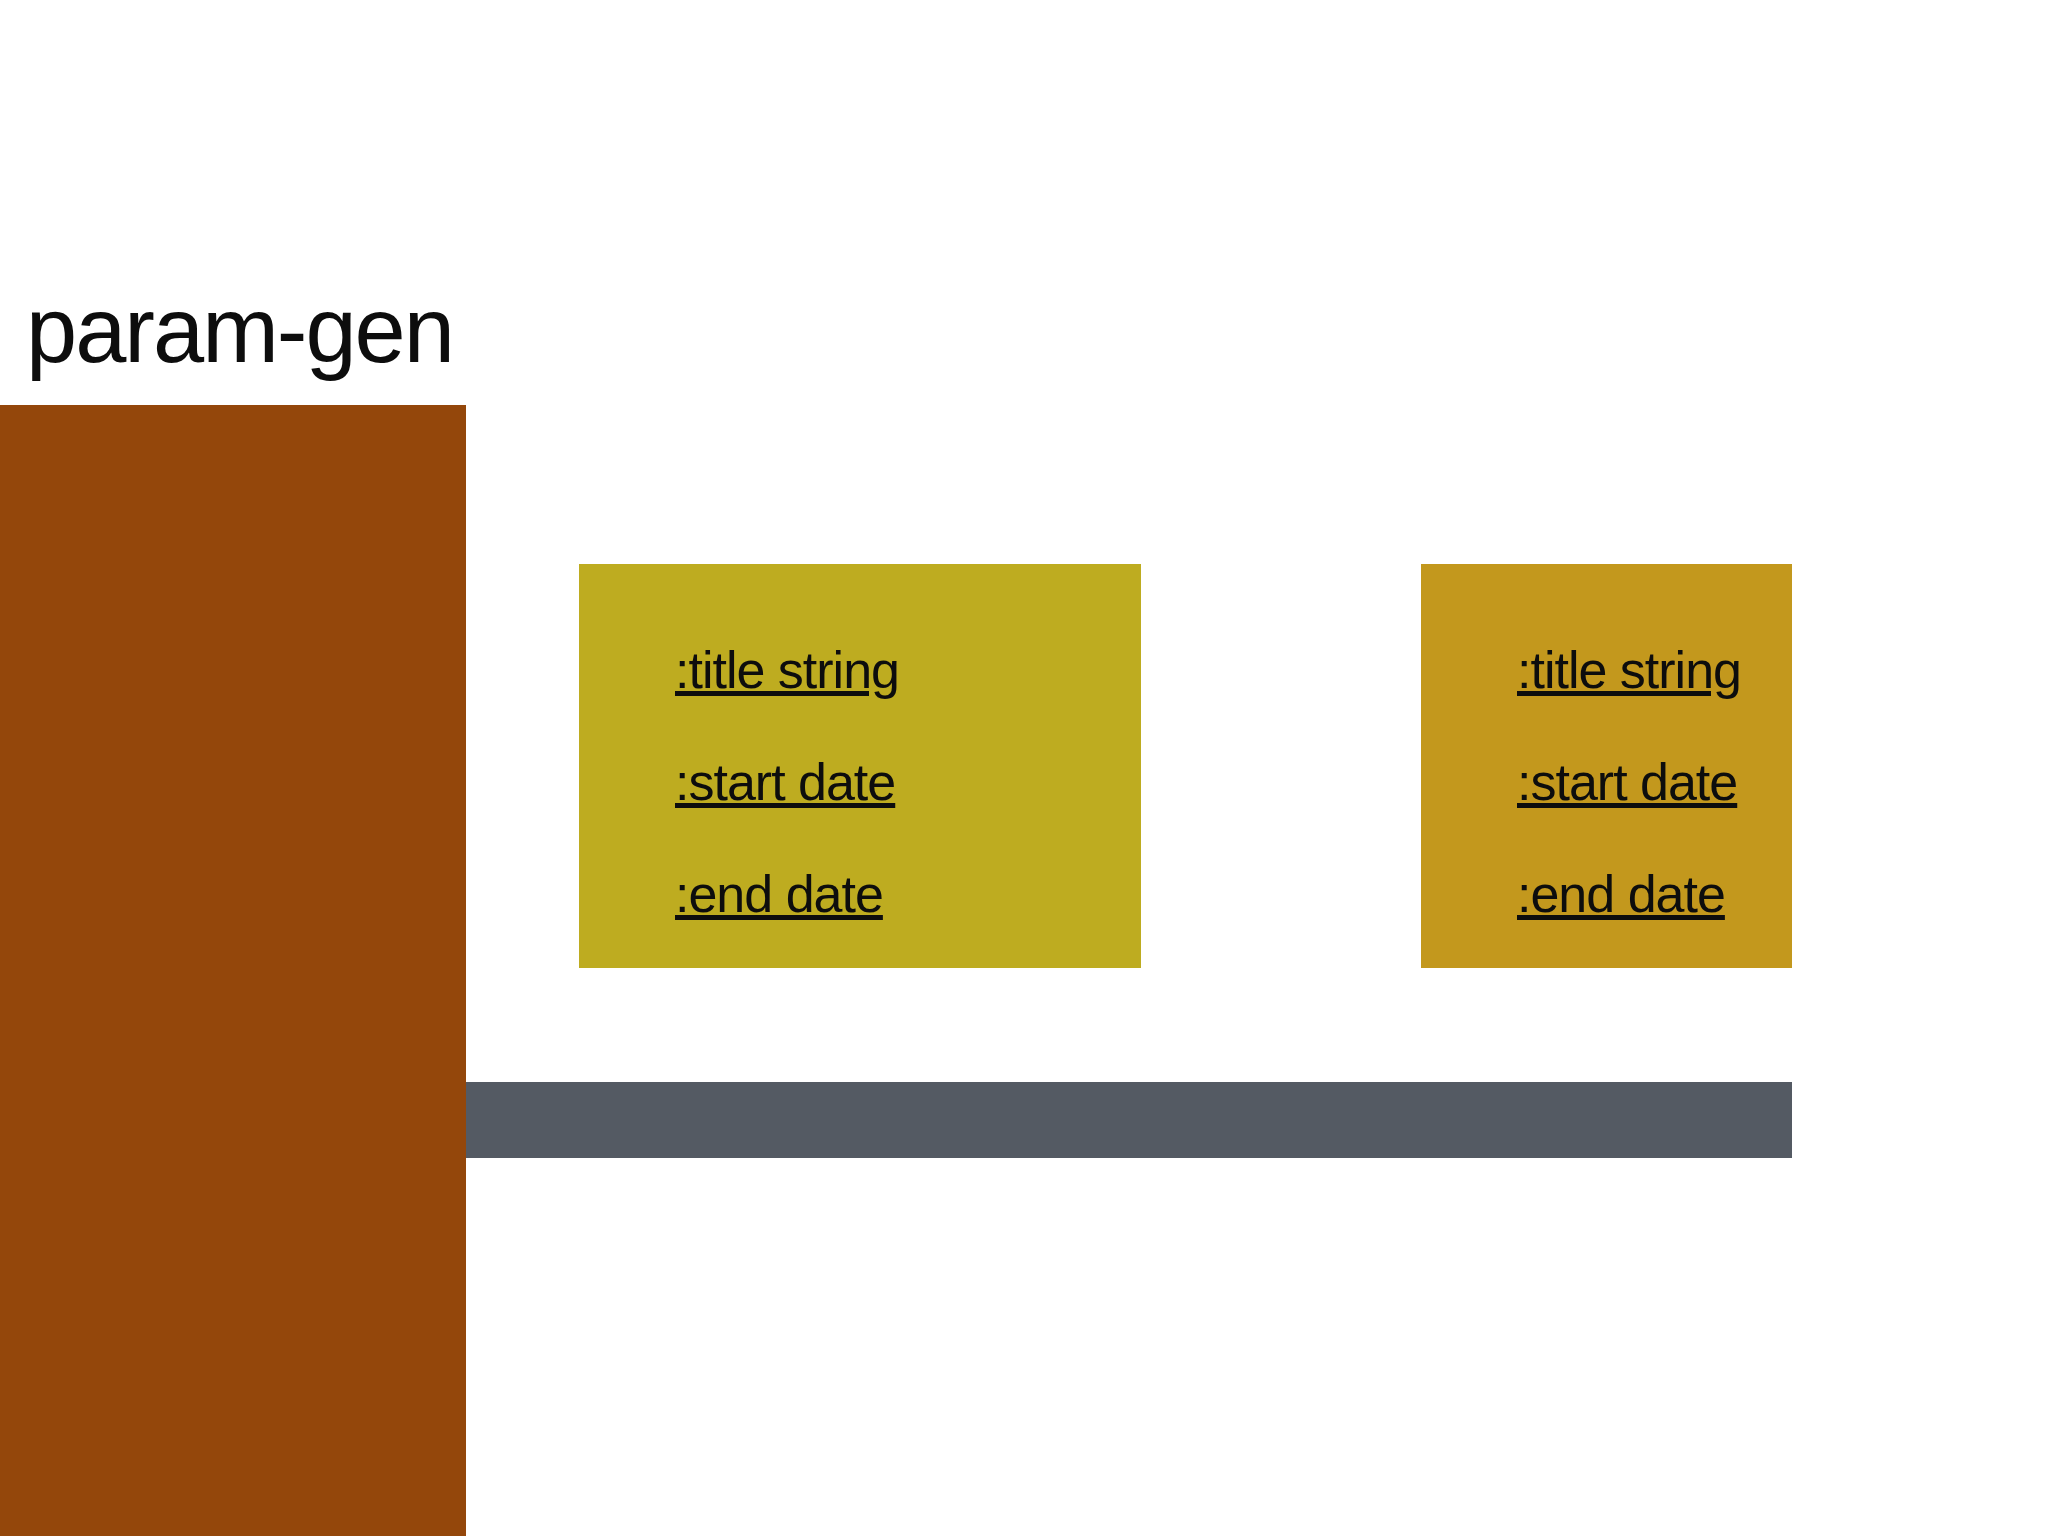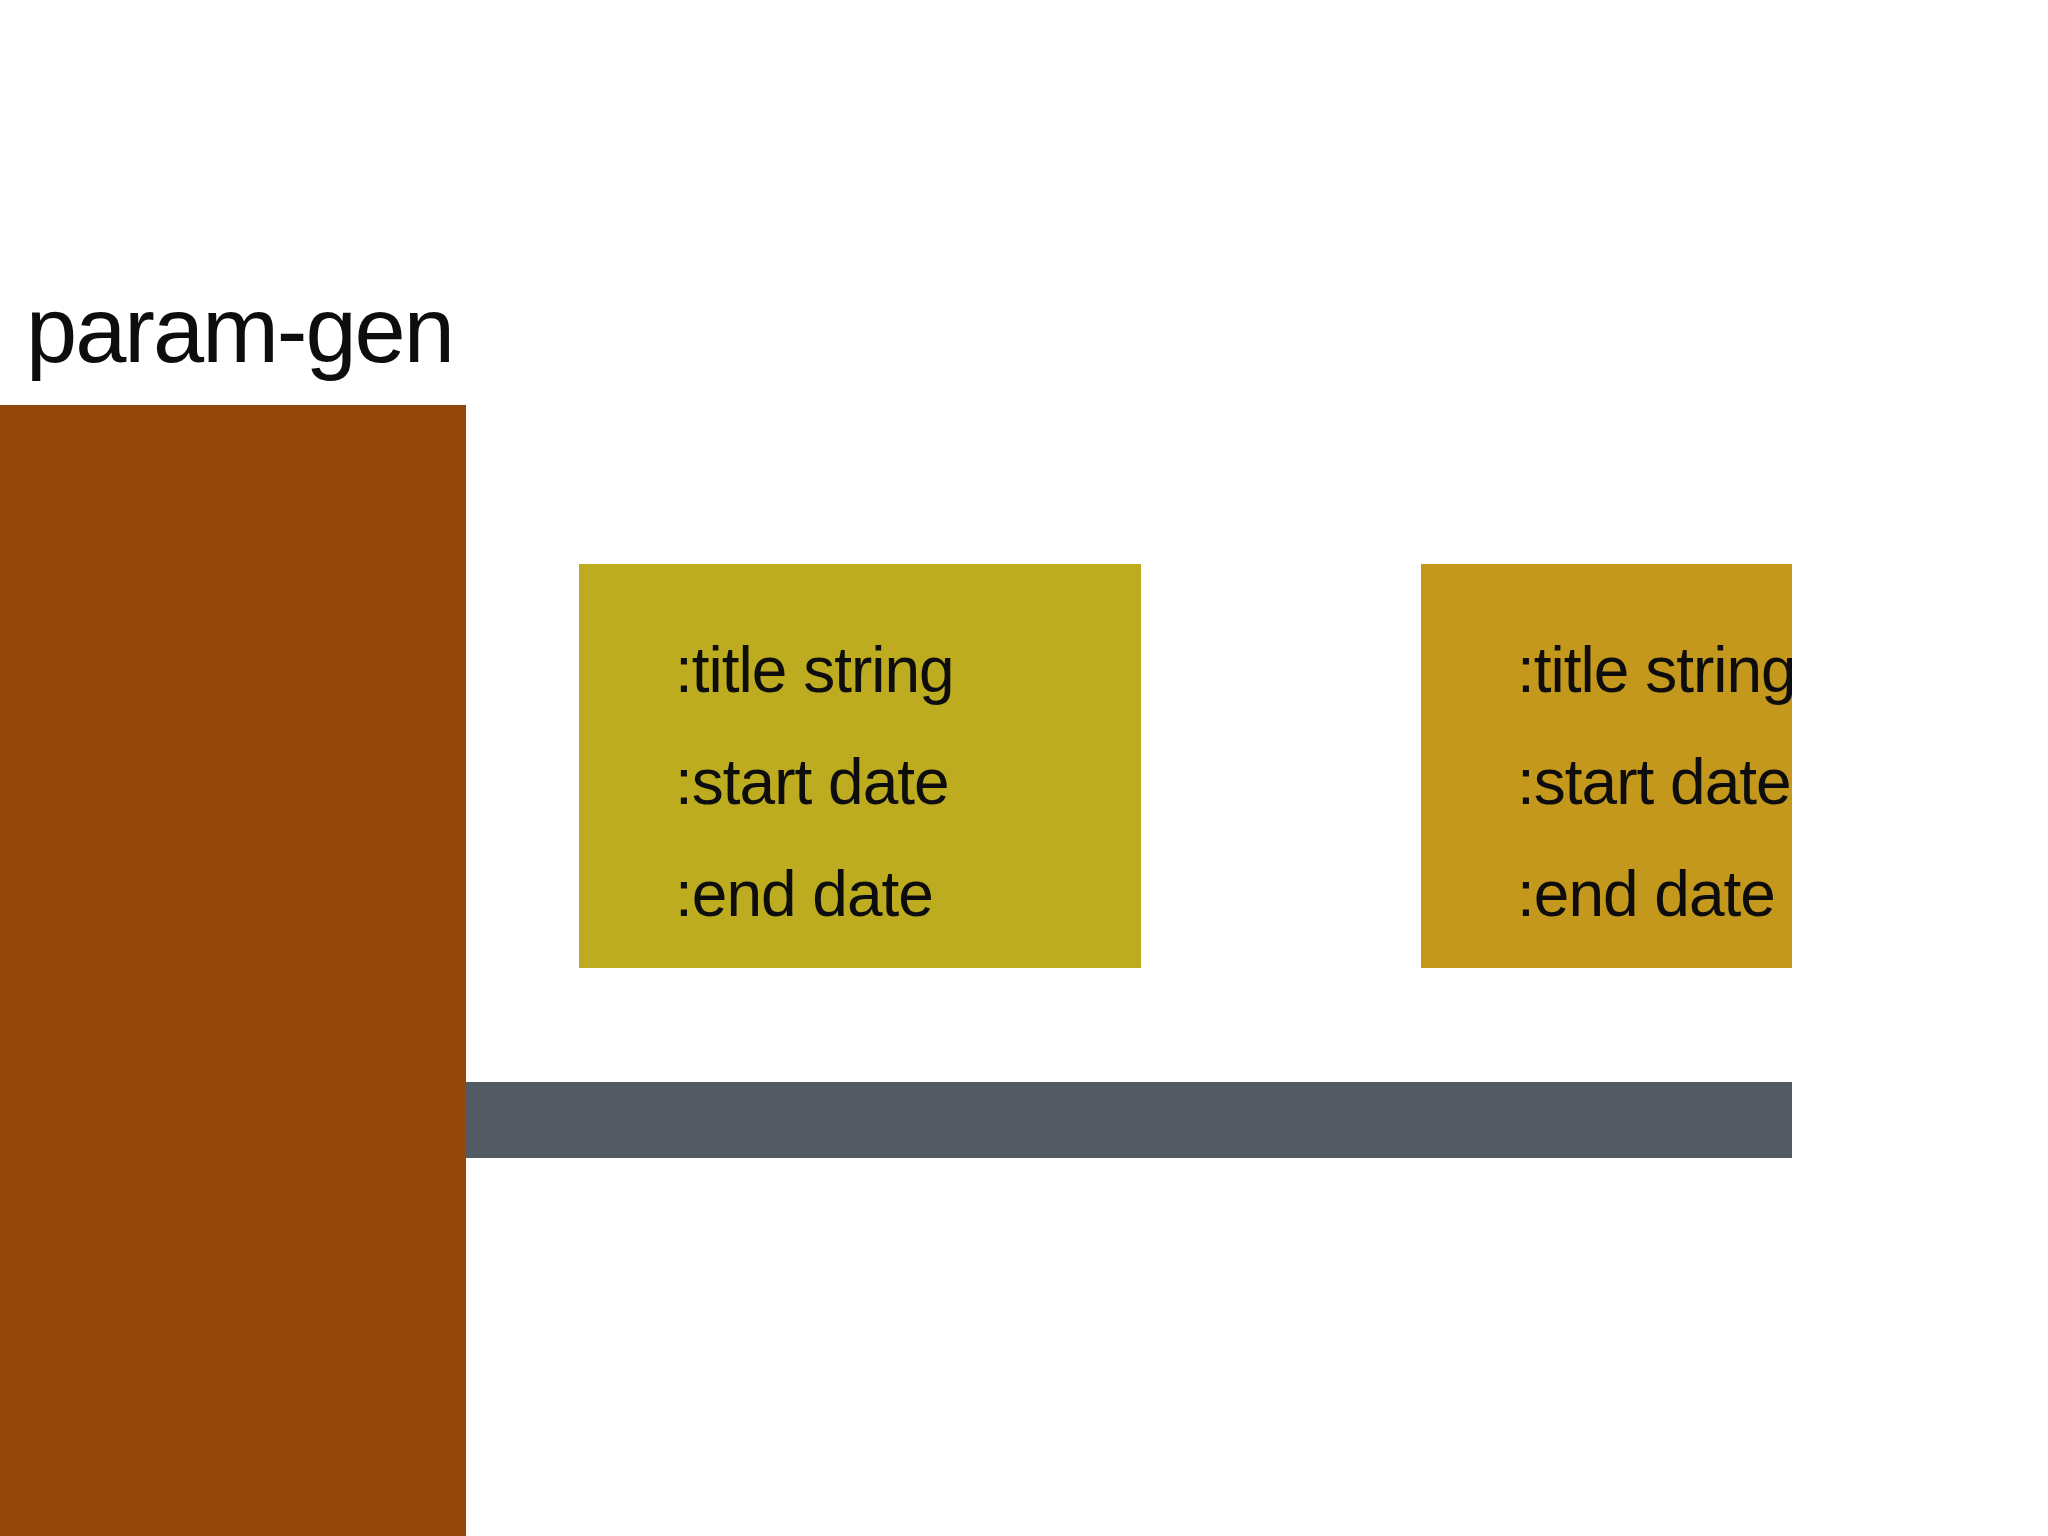--- a/index.html
+++ b/index.html
@@ -50,24 +50,25 @@
     width: 562px;
     height: 404px;
     box-sizing: border-box;
     padding: 50px 0 0 96px;
     color: #0d0d0d;
   }
   .param-box-left  { left: 579px;  }
   .param-box-right { left: 1421px; }
   .param-line {
     display: block;
-    font-size: 64px;
+    font-size: 52px;
     line-height: 112px;
     letter-spacing: -1px;
     white-space: nowrap;
+    text-decoration: underline;
   }
 </style>
 </head>
 <body>
 
 <div class="slide" style="background-color: rgb(255, 255, 255);">
 
   <div class="slide-title">param-gen</div>
 
   <div class="left-panel" style="background-color: rgb(148, 71, 11);"></div>

